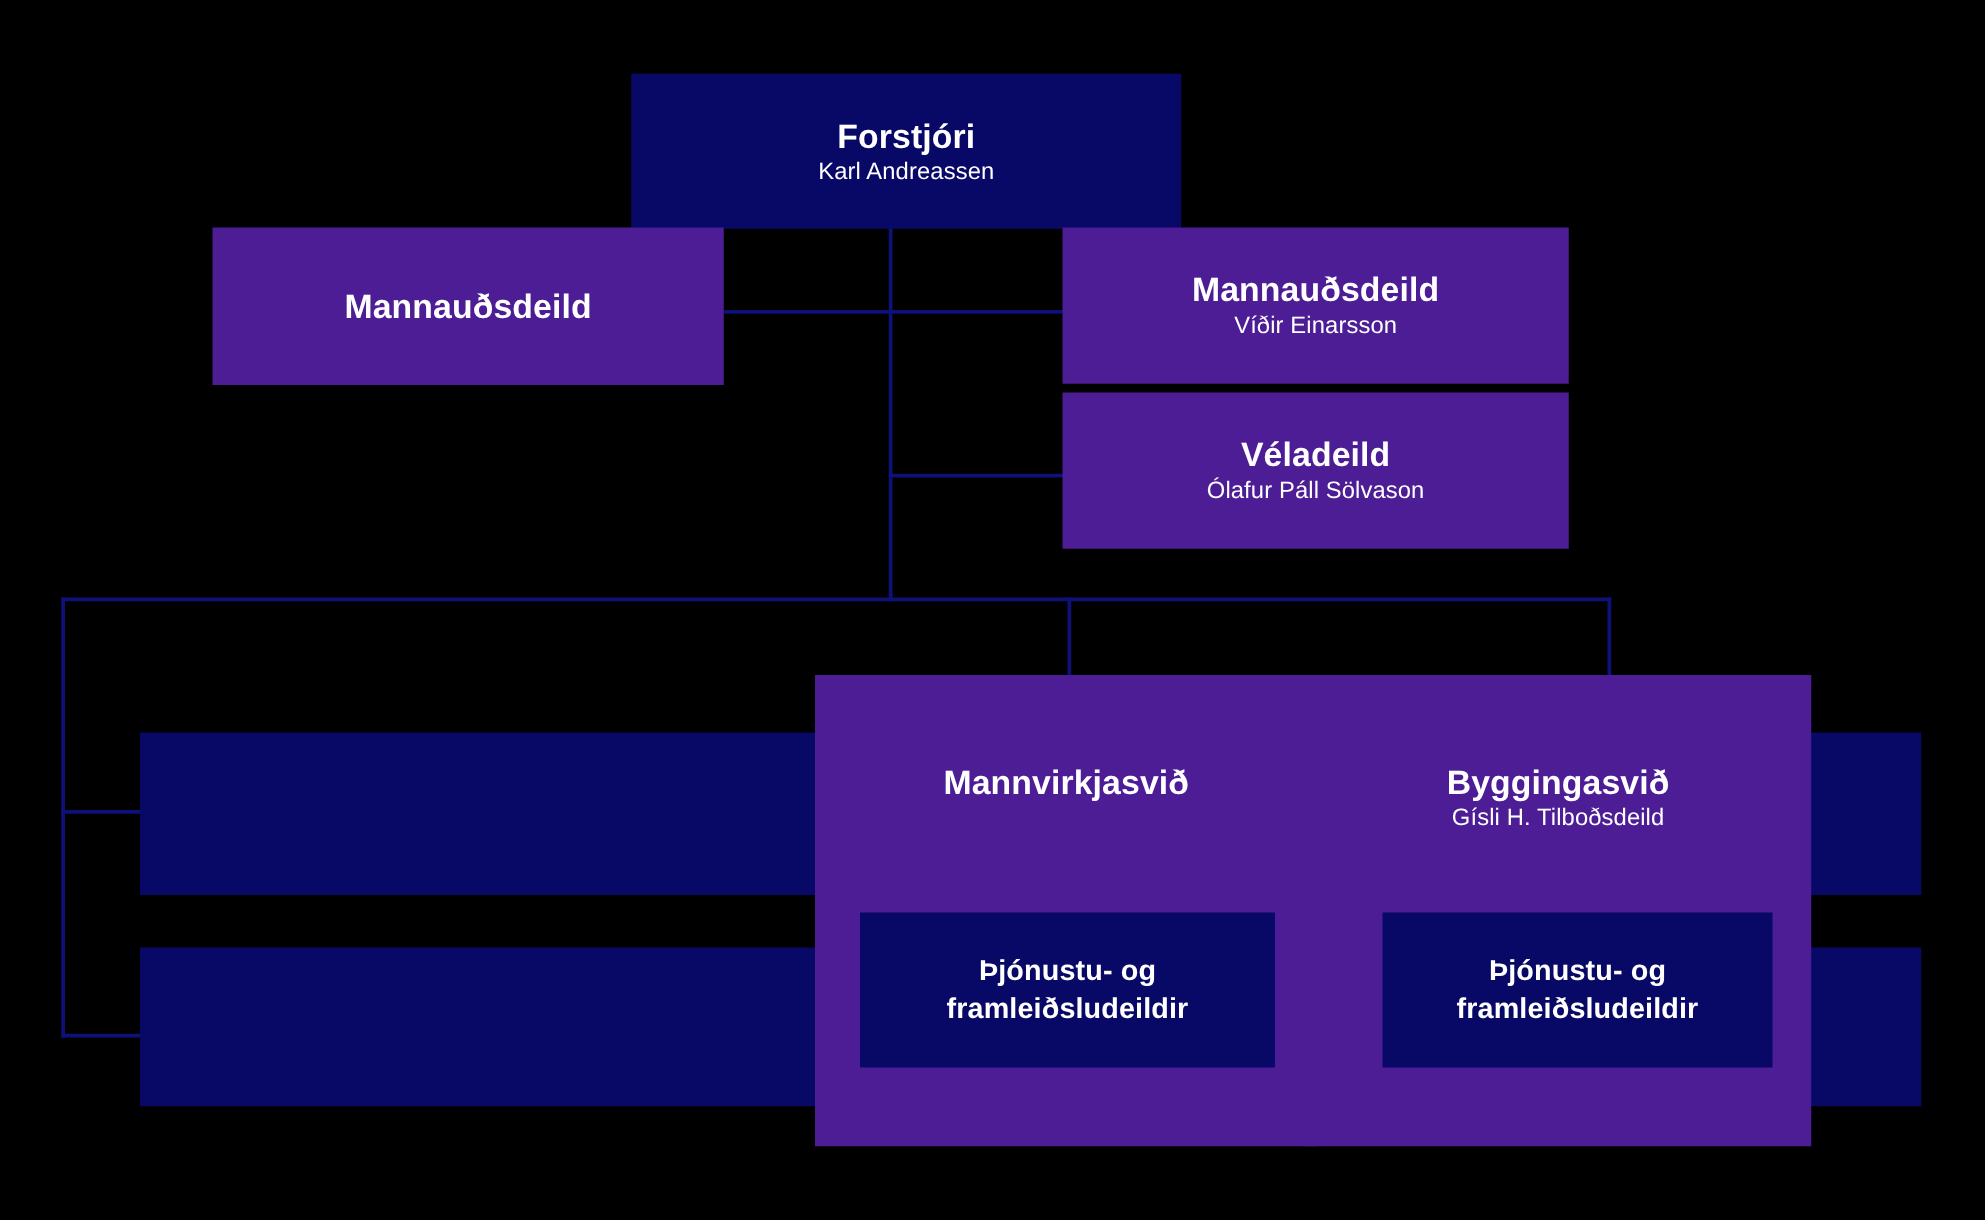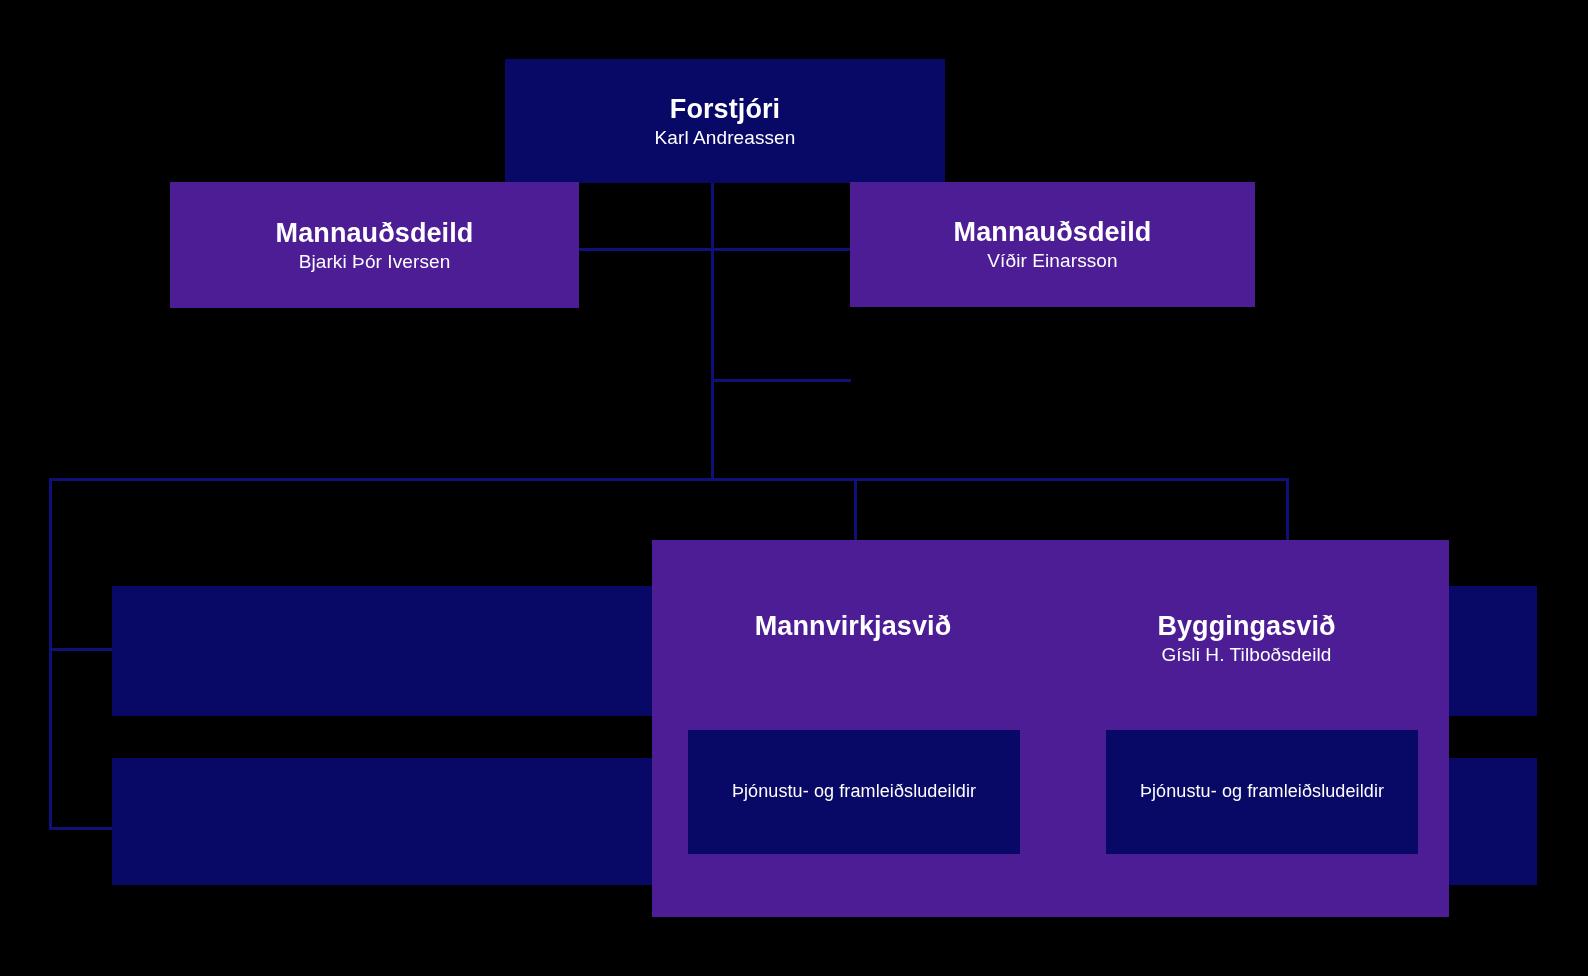--- a/index.html
+++ b/index.html
@@ -63,22 +63,22 @@
     position: absolute;
     box-sizing: border-box;
     background: #080867;
     display: flex;
     align-items: center;
     justify-content: center;
     text-align: center;
     color: #ffffff;
   }
   .panel .subbox .title {
-    font-weight: normal;
-    font-size: 18px;
+    font-weight: bold;
+    font-size: 23px;
     line-height: 1.3;
     white-space: normal;
     text-align: center;
   }
 </style>
 </head>
 <body>
 
 <div id="chart-root">
 
@@ -125,22 +125,25 @@
     </div>
   </div>
 
   <div class="node dark" style="left:505px; top:20px; width:440px; height:124px;margin-top:39px;">
     <span class="title">Forstjóri</span>
     <span class="person">Karl Andreassen</span>
   </div>
 
   <div class="node light" style="left:170px; top:182px; width:409px; height:126px;">
     <span class="title">Mannauðsdeild</span>
-    <span class="person">Bjarki Þór Iversen</span>
   </div>
 
   <div class="node light" style="left:850px; top:182px; width:405px; height:125px;">
     <span class="title">Mannauðsdeild</span>
     <span class="person">Víðir Einarsson</span>
   </div>
 
+  <div class="node light" style="left:850px; top:314px; width:405px; height:125px;">
+    <span class="title">Véladeild</span>
+    <span class="person">Ólafur Páll Sölvason</span>
+  </div>
 
 </div>
 
 </body></html>

